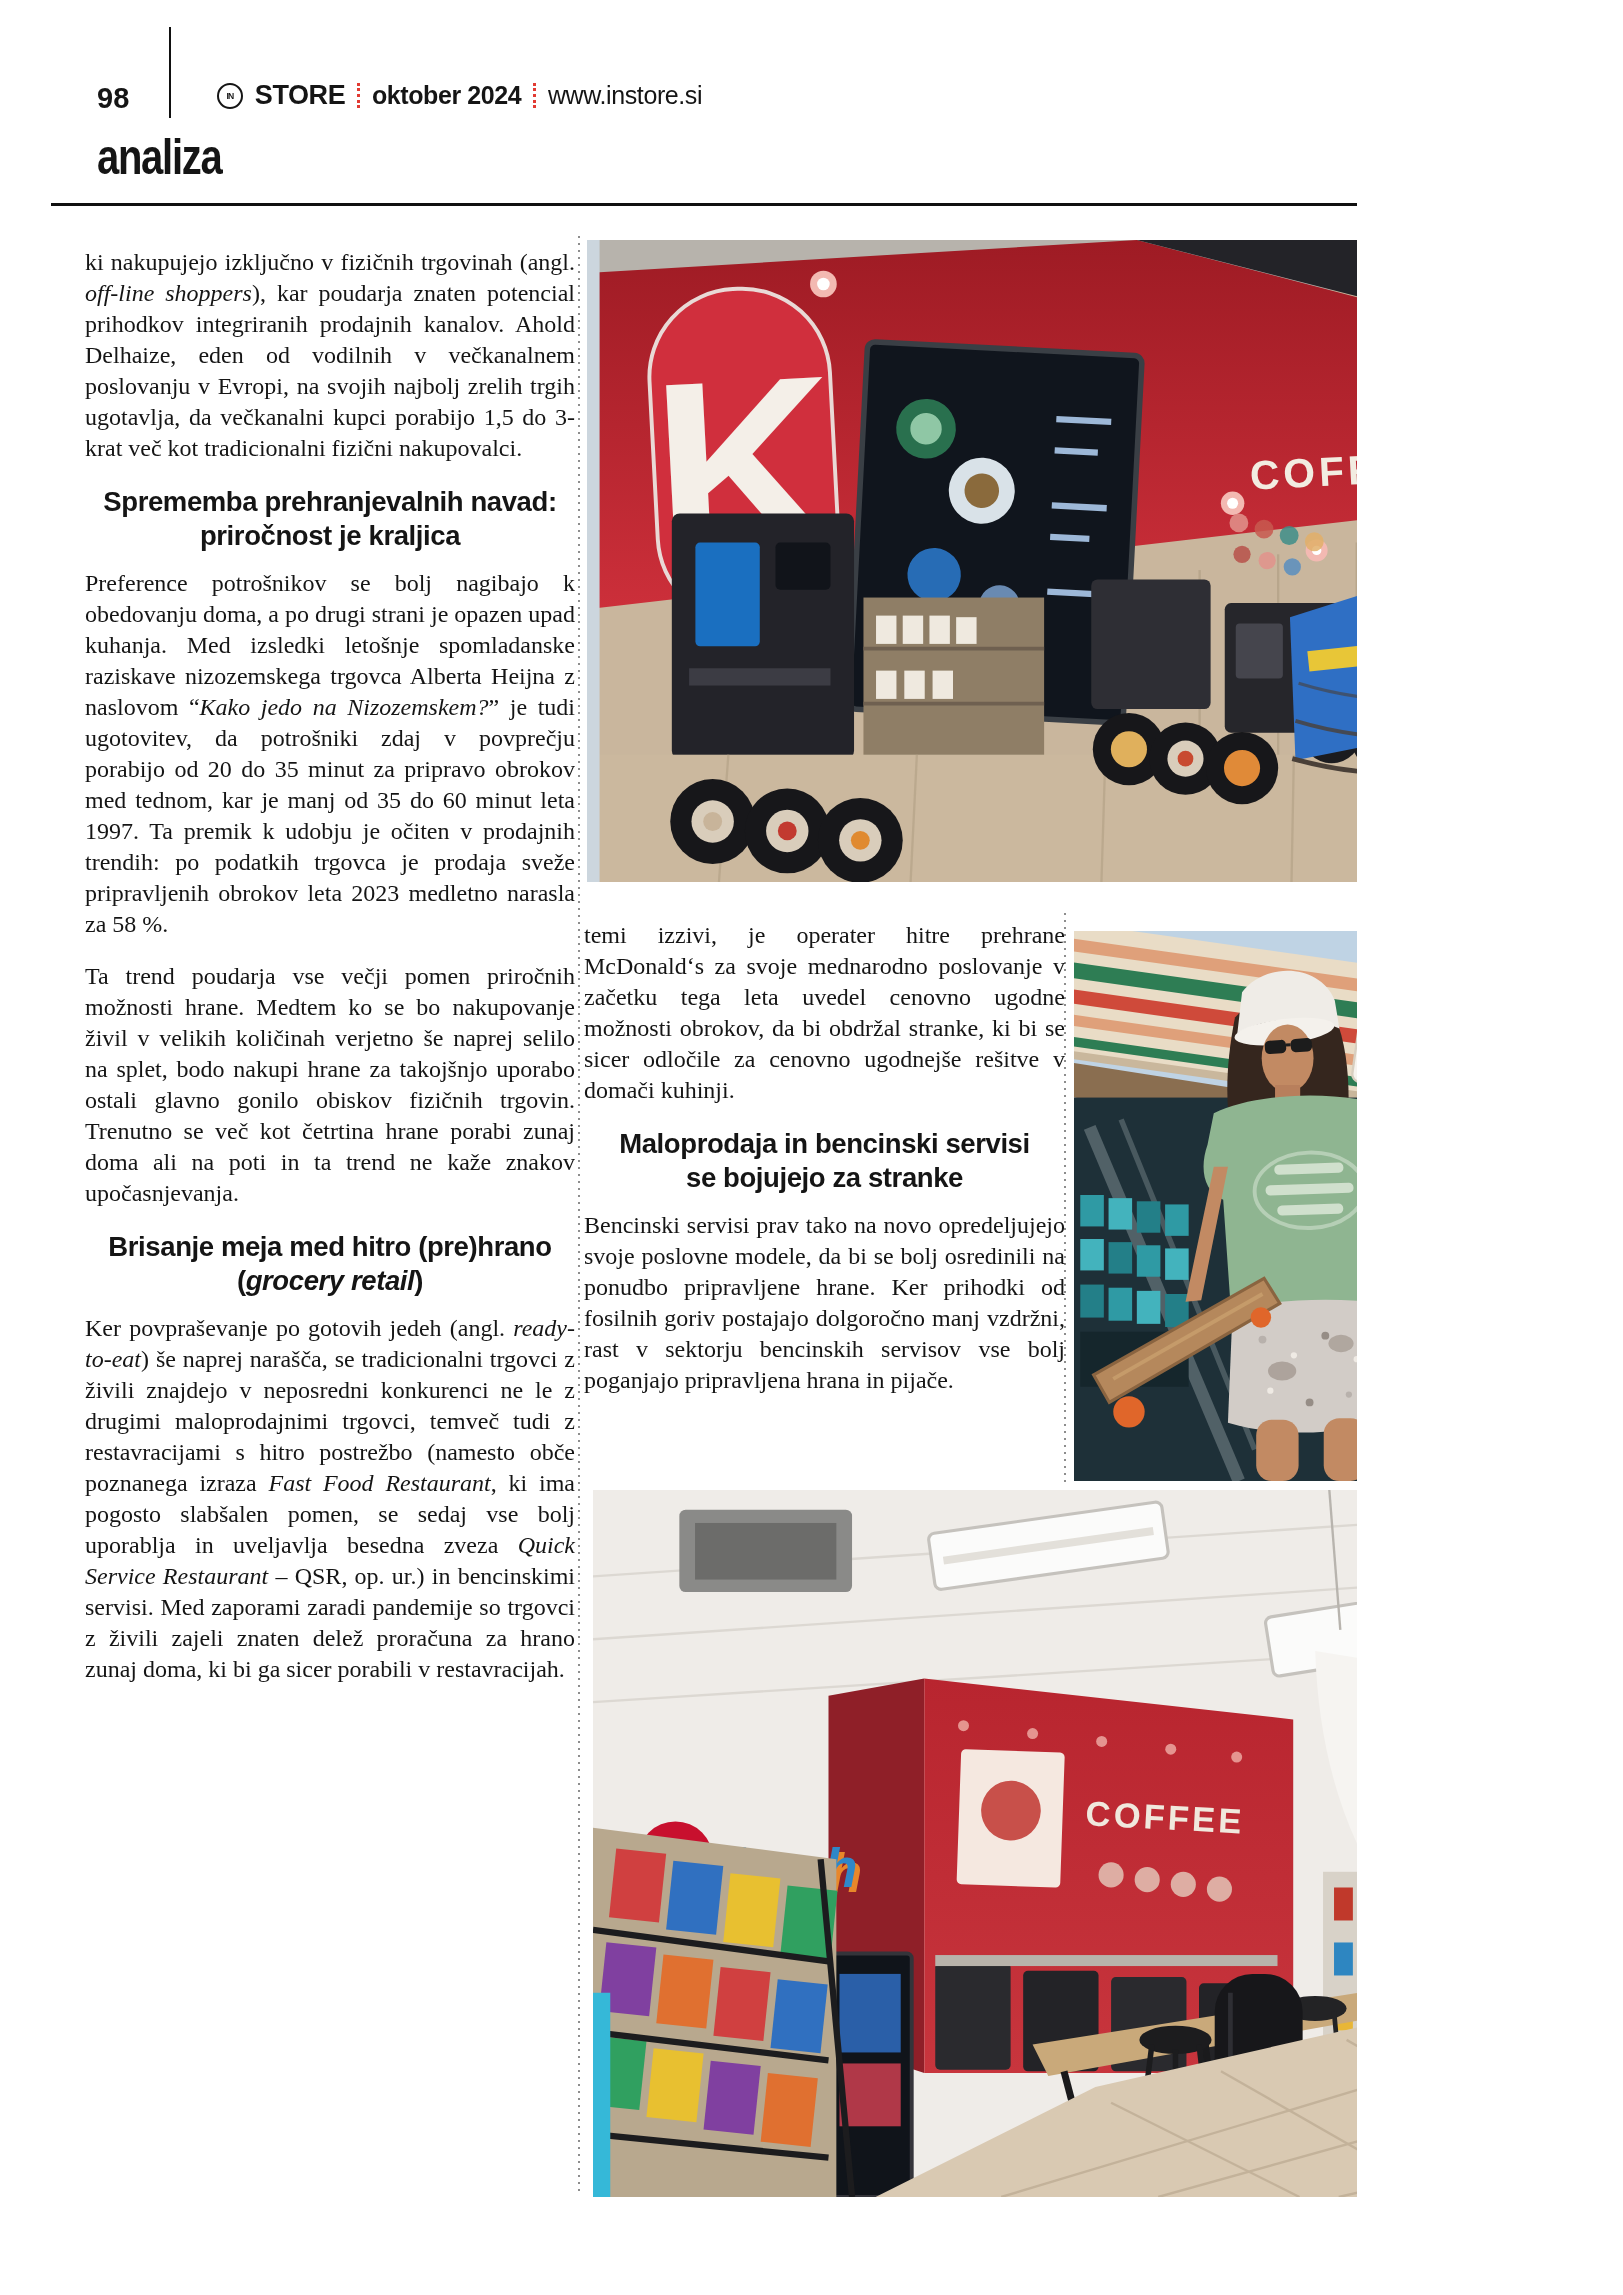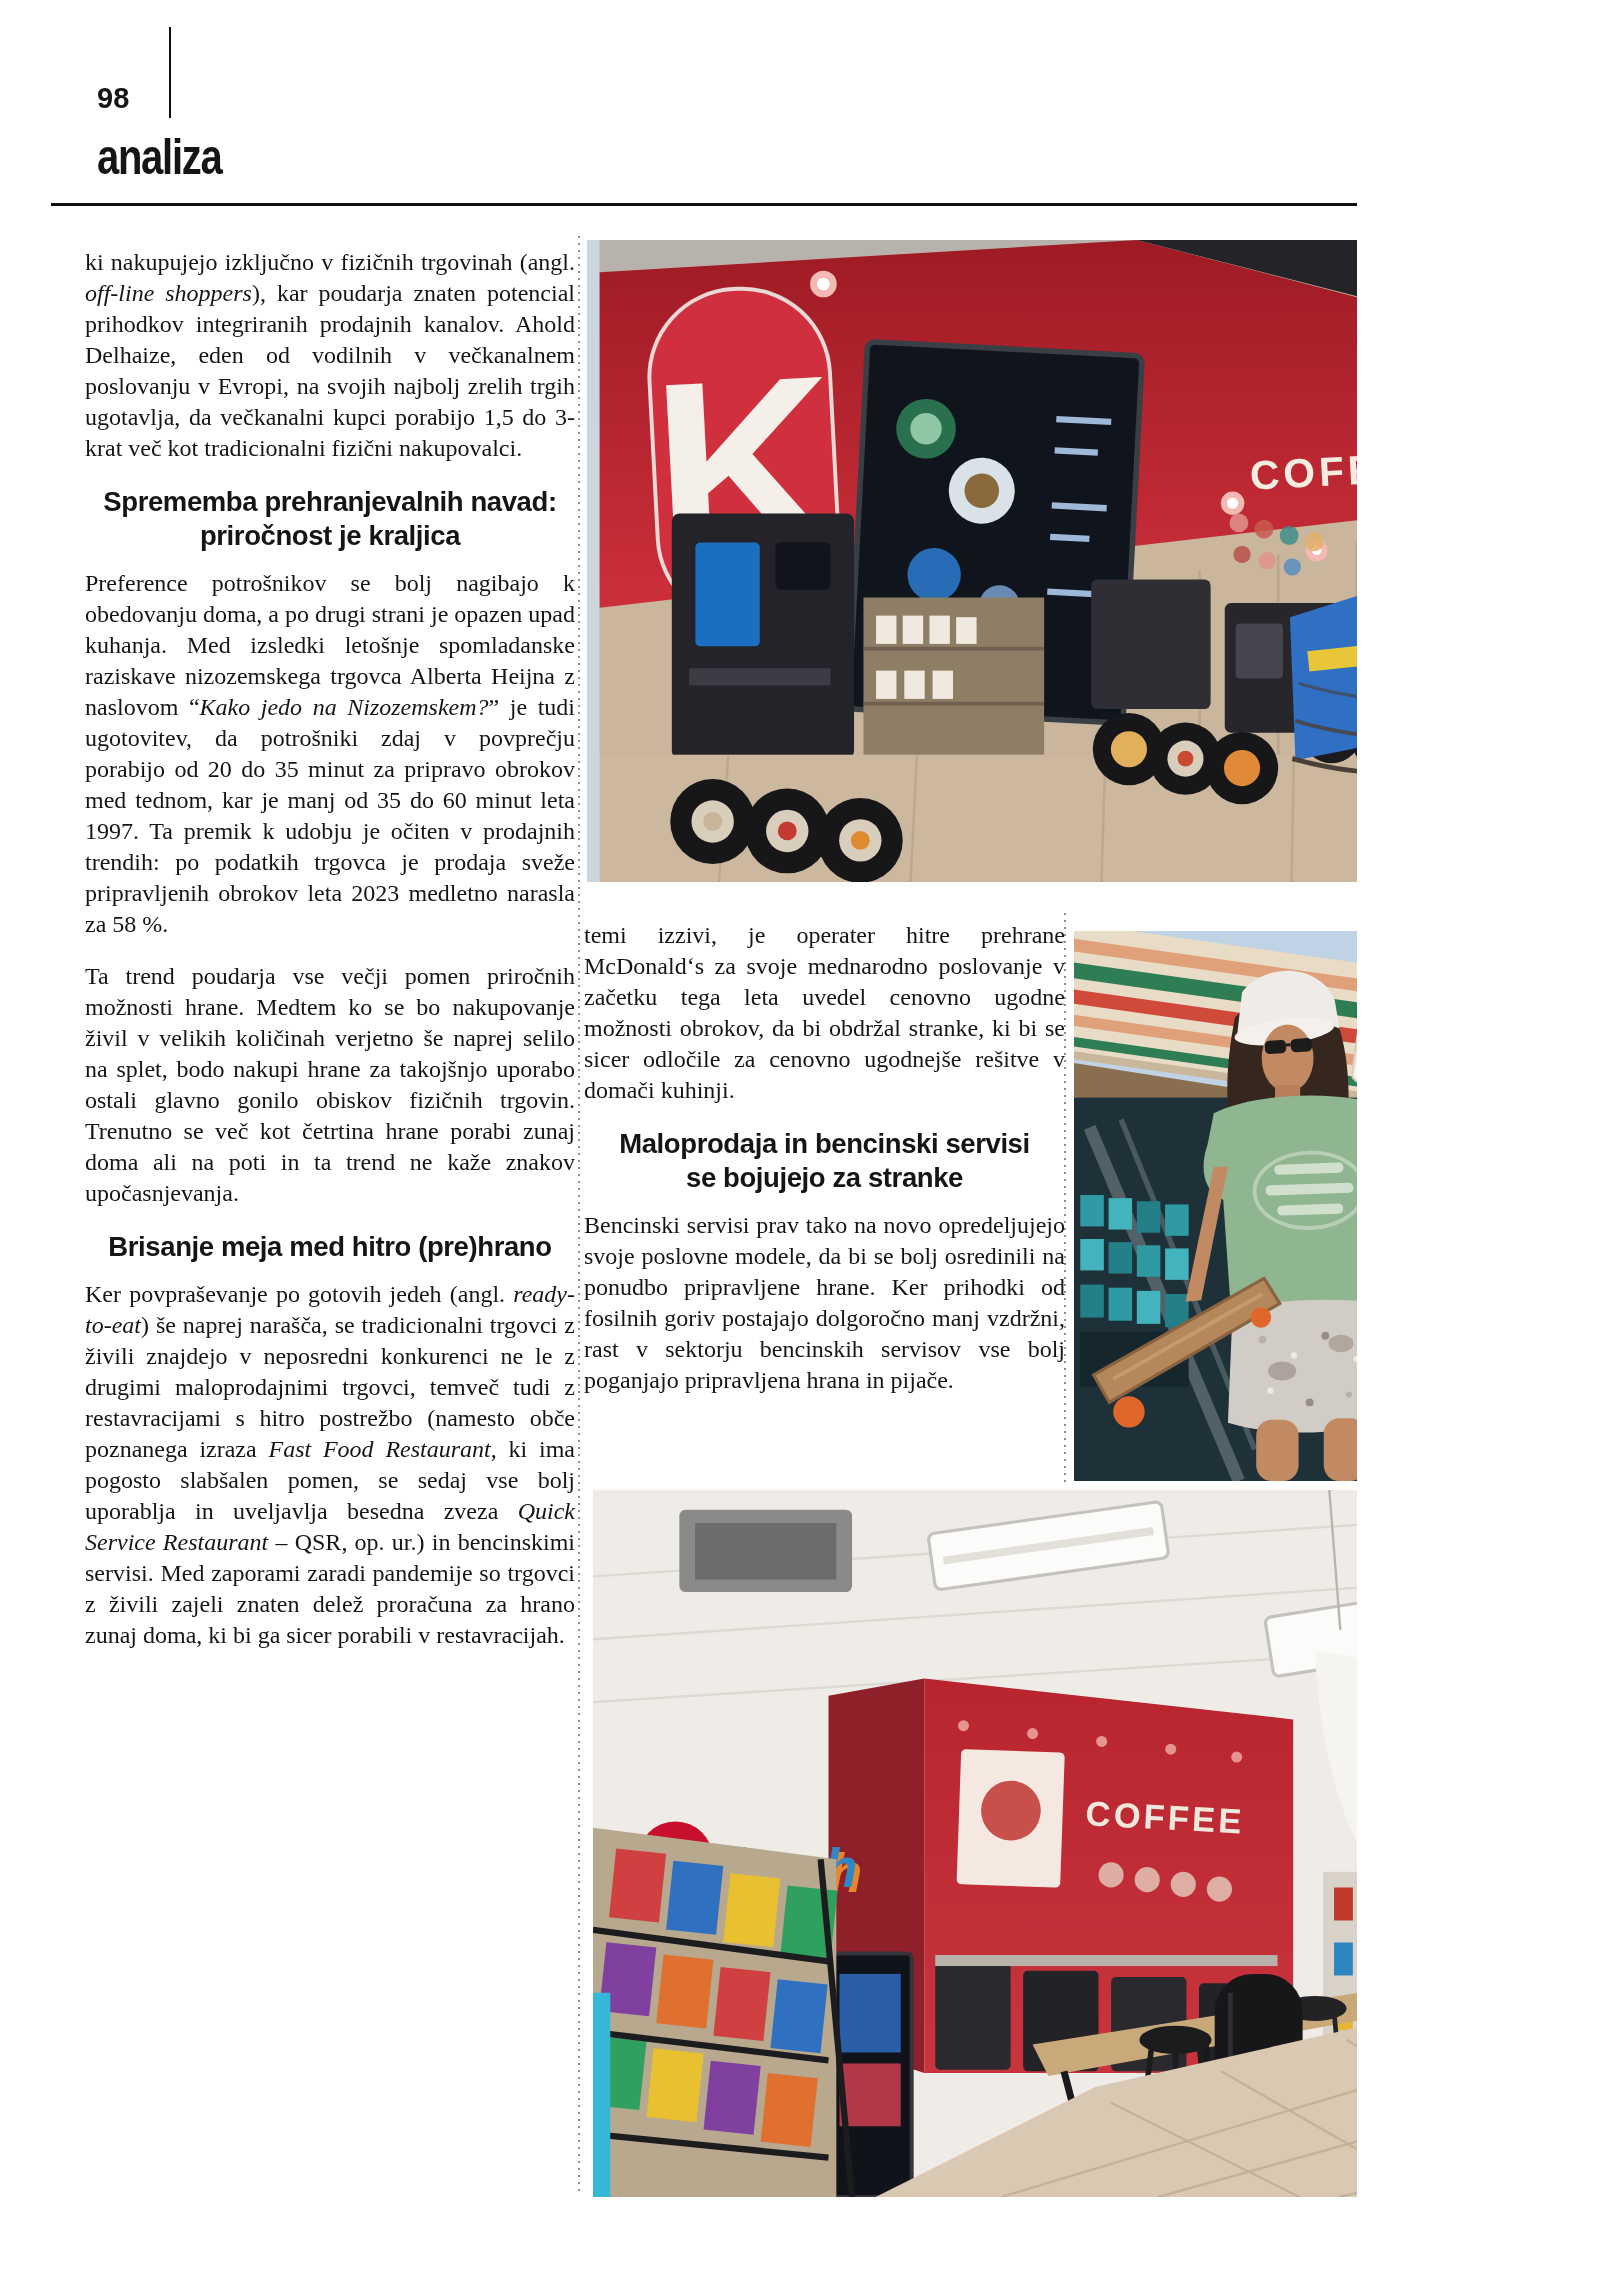--- a/index.html
+++ b/index.html
@@ -28,37 +28,48 @@
   svg{display:block}
   svg text{font-family:"Liberation Sans",sans-serif;font-weight:bold}
 </style>
 </head>
 <body>
 
 <div class="page">
 
   <div class="abs pageno" style="left:97px;top:82px">98</div>
   <div class="abs headbar" style="left:169px;top:27px;height:91px"></div>
+  <div class="abs masthead" style="left:217px;top:80px">
+    <span class="logo-circle">
+      <span>IN</span>
+    </span>
+    <span class="brand">STORE</span>
+    <span class="dotsep"></span>
+    <span class="issue">oktober 2024</span>
+    <span class="dotsep"></span>
+    <span class="website">www.instore.si</span>
+  </div>
 
   <div class="abs section-title" style="left:97px;top:132px">analiza</div>
   <div class="abs rule" style="left:51px;top:203px;width:1521px;height:3.1px"></div>
 
   <div class="abs vsep" style="left:578px;top:236px;height:1960px"></div>
   <div class="abs vsep" style="left:1064px;top:913px;height:569px"></div>
 
   <div class="abs col" style="left:85px;top:232px;width:490px">
     <p><span>ki nakupujejo izključno v fizičnih trgovinah (angl. </span><i>off-line shoppers</i><span>), kar poudarja znaten potencial prihodkov integriranih prodajnih kanalov. Ahold Delhaize, eden od vodilnih v večkanalnem poslovanju v Evropi, na svojih najbolj zrelih trgih ugotavlja, da večkanalni kupci porabijo 1,5 do 3-krat več kot tradicionalni fizični nakupovalci.</span></p>
     <div class="h">
       <div>Sprememba prehranjevalnih navad:</div>
       <div>priročnost je kraljica</div>
     </div>
     <p><span>Preference potrošnikov se bolj nagibajo k obedovanju doma, a po drugi strani je opazen upad kuhanja. Med izsledki letošnje spomladanske raziskave nizozemskega trgovca Alberta Heijna z naslovom “</span><i>Kako jedo na Nizozemskem?</i><span>” je tudi ugotovitev, da potrošniki zdaj v povprečju porabijo od 20 do 35 minut za pripravo obrokov med tednom, kar je manj od 35 do 60 minut leta 1997. Ta premik k udobju je očiten v prodajnih trendih: po podatkih trgovca je prodaja sveže pripravljenih obrokov leta 2023 medletno narasla za 58 %.</span></p>
     <p>Ta trend poudarja vse večji pomen priročnih možnosti hrane. Medtem ko se bo nakupovanje živil v velikih količinah verjetno še naprej selilo na splet, bodo nakupi hrane za takojšnjo uporabo ostali glavno gonilo obiskov fizičnih trgovin. Trenutno se več kot četrtina hrane porabi zunaj doma ali na poti in ta trend ne kaže znakov upočasnjevanja.</p>
     <div class="h">
       <div><span>Brisanje meja med hitro (pre)hrano</span></div>
+      <div><span>(</span><i>grocery retail</i><span>)</span></div>
     </div>
     <p><span>Ker povpraševanje po gotovih jedeh (angl. </span><i>ready-to-eat</i><span>) še naprej narašča, se tradicionalni trgovci z živili znajdejo v neposredni konkurenci ne le z drugimi maloprodajnimi trgovci, temveč tudi z restavracijami s hitro postrežbo (namesto obče poznanega izraza </span><i>Fast Food Restaurant</i><span>, ki ima pogosto slabšalen pomen, se sedaj vse bolj uporablja in uveljavlja besedna zveza </span><i>Quick Service Restaurant</i><span> – QSR, op. ur.) in bencinskimi servisi. Med zaporami zaradi pandemije so trgovci z živili zajeli znaten delež proračuna za hrano zunaj doma, ki bi ga sicer porabili v restavracijah.</span></p>
   </div>
 
   <div class="abs col" style="left:584px;top:905px;width:481px">
     <p>temi izzivi, je operater hitre prehrane McDonald‘s za svoje mednarodno poslovanje v začetku tega leta uvedel cenovno ugodne možnosti obrokov, da bi obdržal stranke, ki bi se sicer odločile za cenovno ugodnejše rešitve v domači kuhinji.</p>
     <div class="h">
       <div>Maloprodaja in bencinski servisi</div>
       <div>se bojujejo za stranke</div>
     </div>

